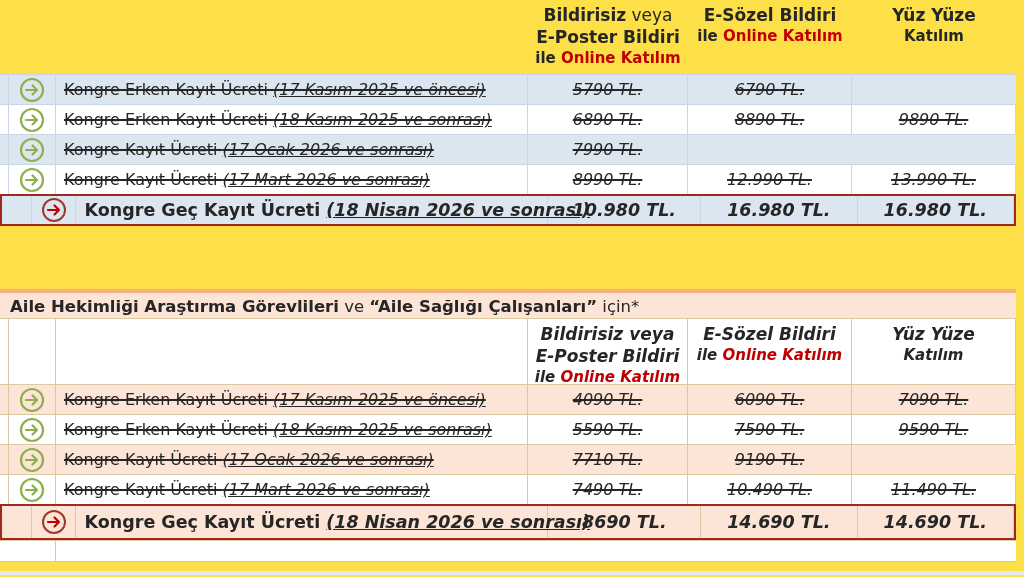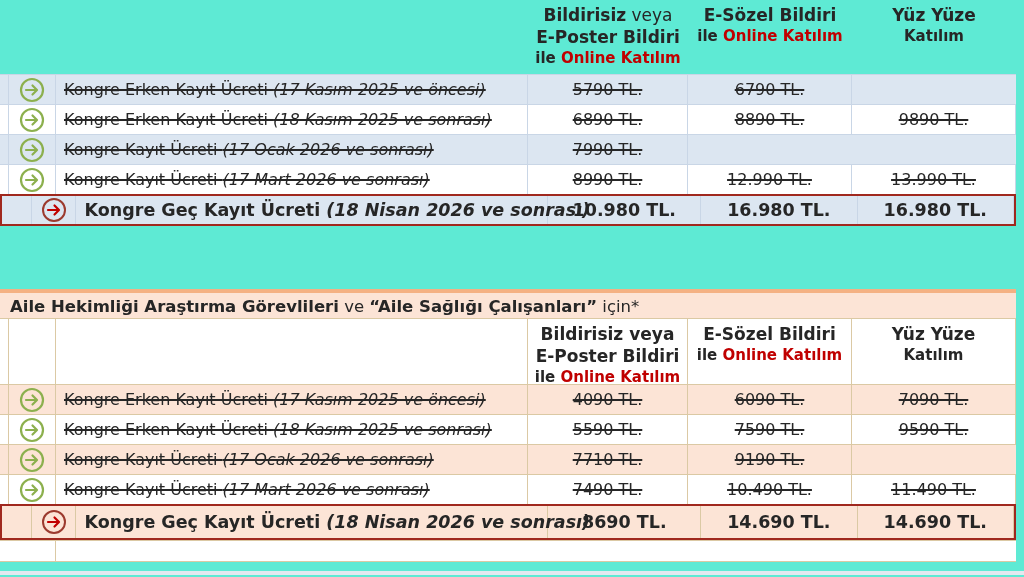--- a/index.html
+++ b/index.html
@@ -1,33 +1,33 @@
 <!DOCTYPE html>
 <html><head>
 <meta charset="utf-8">
 <style>
   html,body { margin:0; padding:0; background:#ffffff; }
   .page {
     position:relative; width:1024px; height:577px; overflow:hidden;
-    background:#5eead4; color:#262626;
+    background:#fde047; color:#262626;
     font-family:"DejaVu Sans", sans-serif;
     -webkit-font-smoothing:antialiased;
   }
 
   
   .tbl { position:absolute; left:0; width:1016px; box-sizing:border-box; }
   .trow { display:flex; box-sizing:border-box; height:30px; align-items:stretch; }
   .c { box-sizing:border-box; display:flex; align-items:center; }
   .strip { width:9px; }
   .icon  { width:47px; justify-content:center; }
   .desc  { width:472px; padding-left:8px; }
   .p1 { width:160px; justify-content:center; }
   .p2 { width:164px; justify-content:center; }
   .p3 { width:164px; justify-content:center; }
-  .p  { font-size:16px; text-align:center; }
+  .p  { font-size:16px; text-align:center;font-style:italic; }
 
   
   .t1 { top:74px; }
   .t1 .trow { border-top:1px solid #c9d6e6; }
   .t1 .c { border-right:1px solid #c9d6e6; }
   .t1 .row-blue { background:#dce6f1; }
   .t1 .row-white { background:#ffffff; }
 
   
   .t2 { top:318px; }
@@ -37,21 +37,21 @@
   .t2 .row-white { background:#ffffff; }
   .t2h { height:66px; background:#ffffff; }
   .t2-tail { height:22px; background:#ffffff; border-bottom:1.5px solid #dbc9a4; }
   .t2-tail .strip, .t2-tail .icon { border-right:1px solid #dbc9a4; }
   .t2-tail .c { border-right:none; }
   .t2-tail .icon { border-right:1px solid #dbc9a4; }
 
   
   .struck .lbl, .struck .p { text-decoration:line-through; text-decoration-thickness:1.6px; }
   .lbl { font-size:16px; white-space:nowrap; }
-  .note { font-style:italic; }
+  .note { font-style:italic;text-decoration:underline; }
 
   
   .hl { border:2.5px solid #a0281e !important; font-weight:bold;padding-left:21px; }
   .t1 .hl { height:32px; }
   .t2 .hl { height:36px; }
   .hl .lbl { font-size:17.5px; }
   .hl .p { font-size:17.5px; }
 
   
   .t1-hdr { position:absolute; top:4px; left:528px; width:488px; display:flex; }

